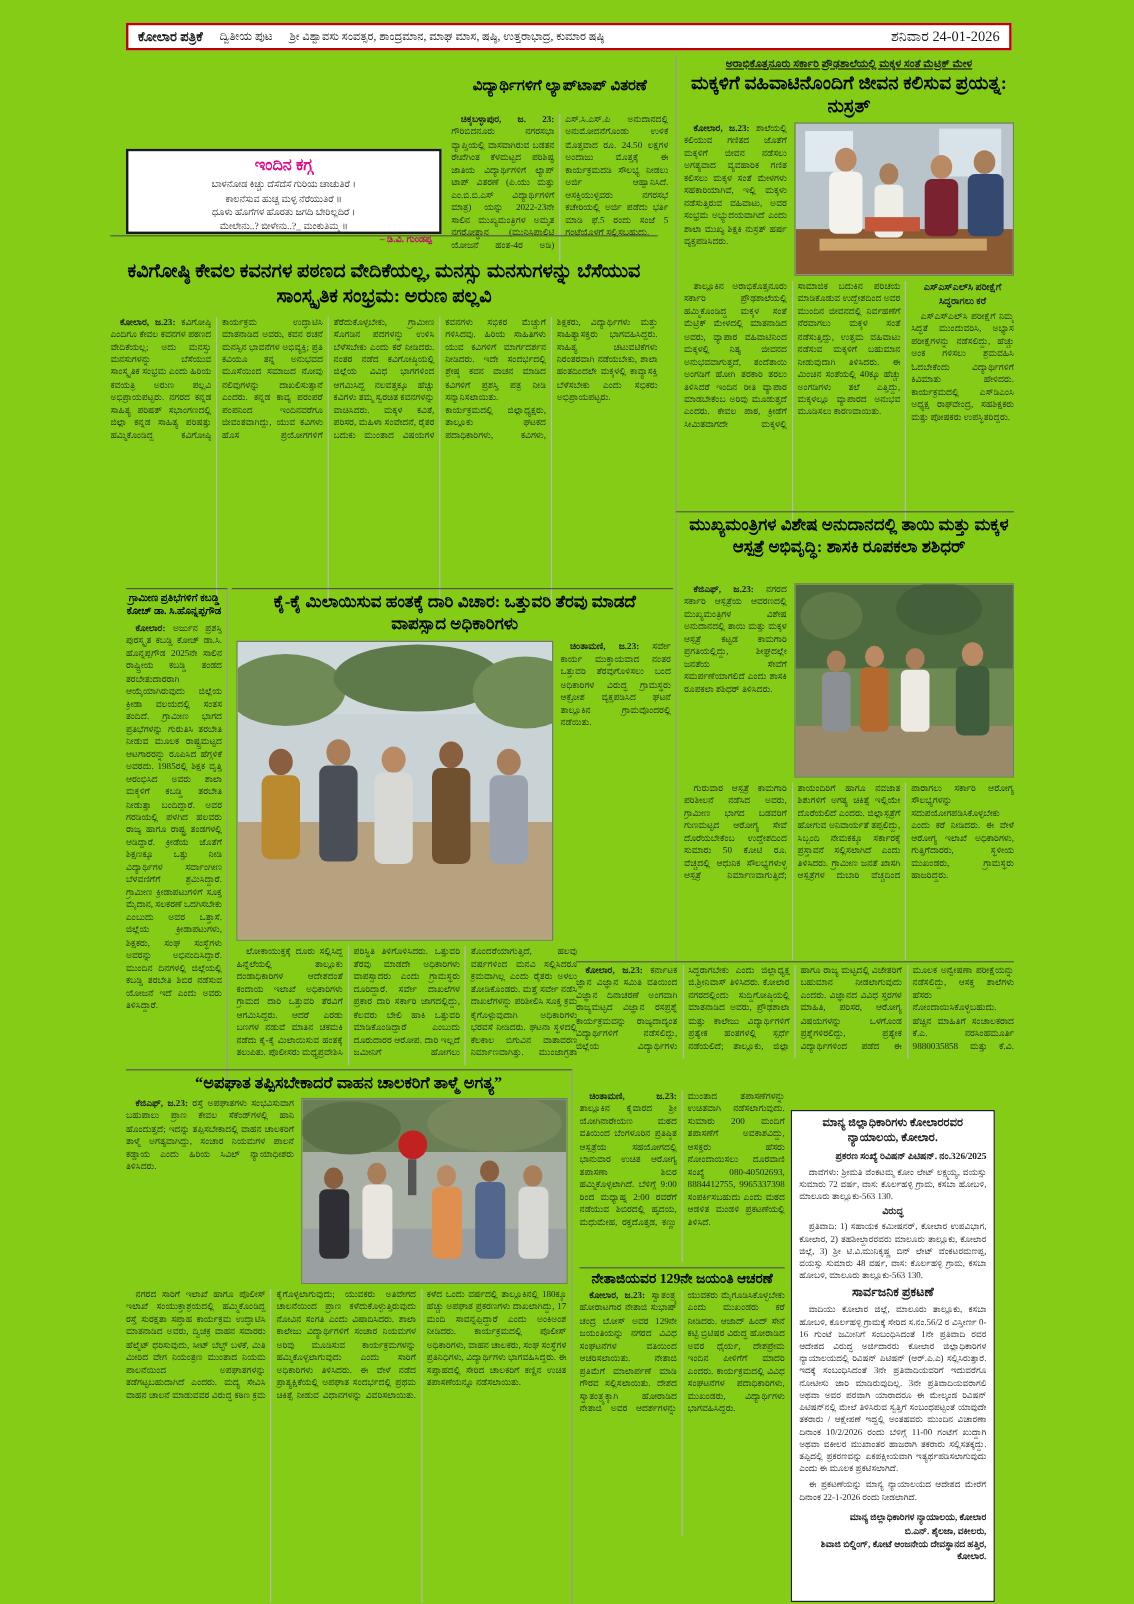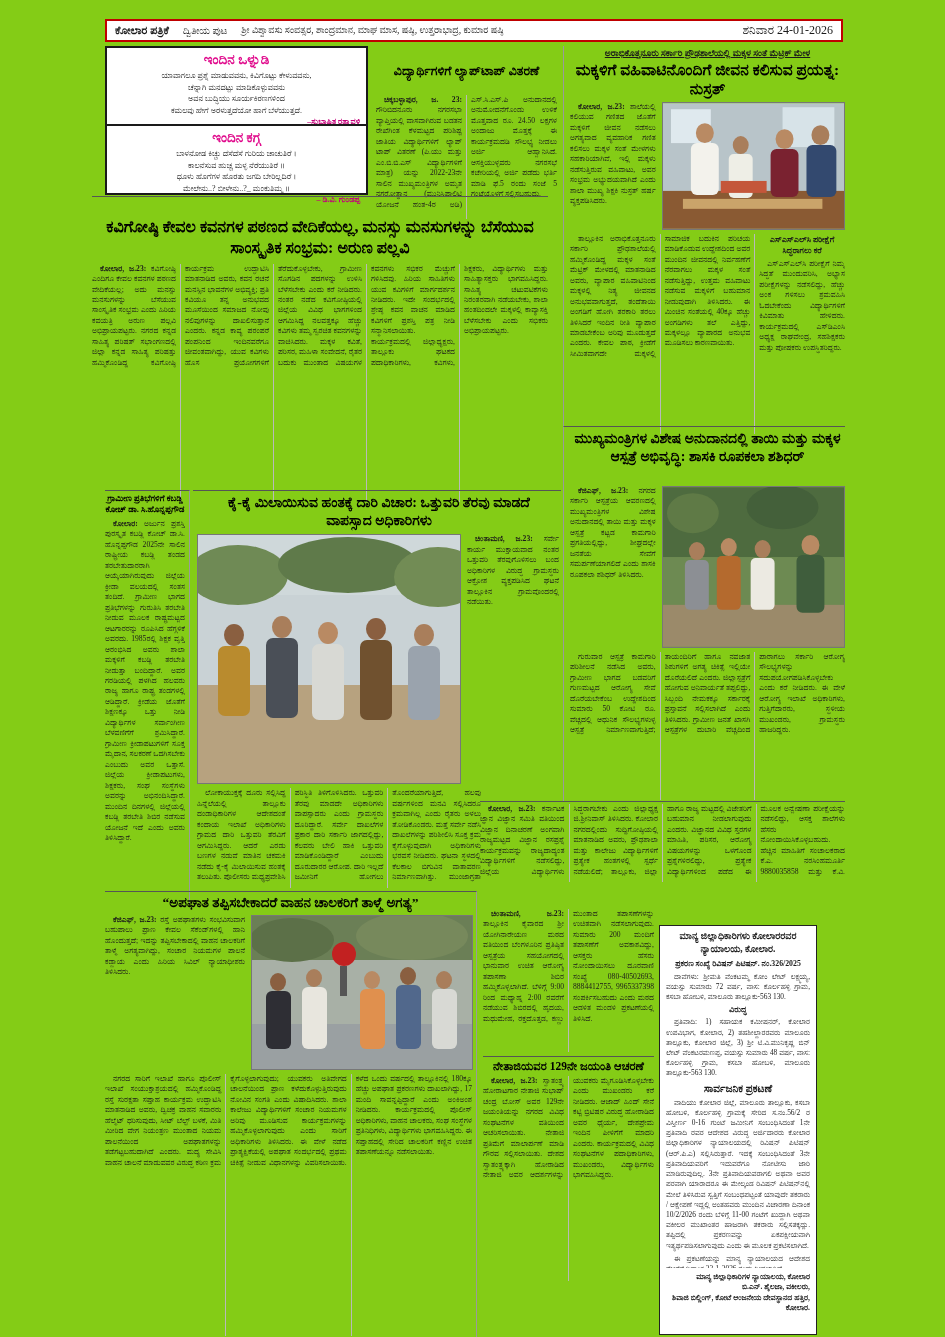--- a/index.html
+++ b/index.html
@@ -32,45 +32,37 @@
   .qline{text-align:center;font-size:8px;line-height:1.45;color:#222;}
   .qattr{text-align:right;font-size:8px;color:#c4007a;font-weight:bold;margin-top:1px;}
   
   .abs{position:absolute;box-sizing:border-box;}
   .kicker{text-align:center;font-size:9px;font-weight:bold;text-decoration:underline;margin:2px 0 1px;}
   .photo{display:block;border:1px solid #777;}
   .flexrow{display:flex;gap:6px;}
   
   .legal{border:1.5px solid #222;padding:4px 6px;background:#fff;}
   .legal .ct{text-align:center;font-weight:bold;font-size:9.5px;line-height:1.35;}
-  .legal .case{text-align:center;font-size:7.8px;font-weight:bold;margin:3px 0;}
+  .legal .case{text-align:right;font-size:7.8px;font-weight:bold;margin:3px 0;}
   .legal .vs{text-align:center;font-size:8px;font-weight:bold;margin:2px 0;}
   .legal .sec{text-align:center;font-weight:bold;font-size:10.5px;margin:4px 0 3px;}
   .legal .sig{text-align:right;font-size:7.6px;font-weight:bold;line-height:1.4;margin-top:4px;}
 </style>
 </head>
 <body>
 
 <div class="page">
 
   <div class="masthead">
     <span class="mast-paper">ಕೋಲಾರ ಪತ್ರಿಕೆ</span>
     <span class="mast-page">ದ್ವಿತೀಯ ಪುಟ</span>
     <span class="mast-almanac">ಶ್ರೀ ವಿಶ್ವಾವಸು ಸಂವತ್ಸರ, ಶಾಂದ್ರಮಾನ, ಮಾಘ ಮಾಸ, ಷಷ್ಠಿ, ಉತ್ತರಾಭಾದ್ರ, ಕುಮಾರ ಷಷ್ಠಿ</span>
     <span class="mast-date">ಶನಿವಾರ 24-01-2026</span>
   </div>
 
-  <div class="qbox" style="top:46px;height:80px;">
-    <div class="qtitle">ಇಂದಿನ ಒಳ್ನುಡಿ</div>
-    <div class="qline">ಯಾವಾಗಲೂ ಪ್ರಶ್ನೆ ಮಾಡುವವನು, ಕಿವಿಗೊಟ್ಟು ಕೇಳುವವನು,</div>
-    <div class="qline">ಚೆನ್ನಾಗಿ ಮನದಟ್ಟು ಮಾಡಿಕೊಳ್ಳುವವನು</div>
-    <div class="qline">ಅವನ ಬುದ್ಧಿಯು ಸೂರ್ಯಕಿರಣಗಳಿಂದ</div>
-    <div class="qline">ಕಮಲವು ಹೇಗೆ ಅರಳುತ್ತದೆಯೋ ಹಾಗೆ ಬೆಳೆಯುತ್ತದೆ.</div>
-    <div class="qattr">–ಸುಭಾಷಿತ ರತ್ನಾವಳಿ</div>
-  </div>
 
   <div class="qbox" style="top:124px;height:71px;">
     <div class="qtitle">ಇಂದಿನ ಕಗ್ಗ</div>
     <div class="qline">ಬಾಳನೋಡ ಕಿಚ್ಚು ದೆಸೆದೆಸೆ ಗುರಿಯ ಚಾಚುತಿರೆ ।</div>
     <div class="qline">ಕಾಲನೆಸುವ ಹುಚ್ಚ ಮಳ್ಳ ನೆರೆಯುತಿರೆ ॥</div>
     <div class="qline">ಧೂಳು ಹೊಗೆಗಳ ಹೊರತು ಜಗದಿ ಬೇರಿಲ್ಲದಿರೆ ।</div>
     <div class="qline">ಮೇಲೇನು..? ಬೀಳೇನು..?_ ಮಂಕುತಿಮ್ಮ ॥</div>
     <div class="qattr">– ಡಿ.ವಿ. ಗುಂಡಪ್ಪ</div>
   </div>
 
@@ -226,21 +218,21 @@
   <div class="abs" style="left:481px;top:905px;width:175px;height:432px;padding:0 2px;">
     <div class="bt cols cols2" style="height:143px;margin-top:4px;">
       <p><b>ಚಿಂತಾಮಣಿ, ಜ.23:</b> <span>ತಾಲ್ಲೂಕಿನ ಕೈವಾರದ ಶ್ರೀ ಯೋಗಿನಾರೇಯಣ ಮಠದ ವತಿಯಿಂದ ಬೆಂಗಳೂರಿನ ಪ್ರತಿಷ್ಠಿತ ಆಸ್ಪತ್ರೆಯ ಸಹಯೋಗದಲ್ಲಿ ಭಾನುವಾರ ಉಚಿತ ಆರೋಗ್ಯ ತಪಾಸಣಾ ಶಿಬಿರ ಹಮ್ಮಿಕೊಳ್ಳಲಾಗಿದೆ. ಬೆಳಿಗ್ಗೆ 9:00 ರಿಂದ ಮಧ್ಯಾಹ್ನ 2:00 ರವರೆಗೆ ನಡೆಯುವ ಶಿಬಿರದಲ್ಲಿ ಹೃದಯ, ಮಧುಮೇಹ, ರಕ್ತದೊತ್ತಡ, ಕಣ್ಣು ಮುಂತಾದ ತಪಾಸಣೆಗಳನ್ನು ಉಚಿತವಾಗಿ ನಡೆಸಲಾಗುವುದು. ಸುಮಾರು 200 ಮಂದಿಗೆ ತಪಾಸಣೆಗೆ ಅವಕಾಶವಿದ್ದು, ಆಸಕ್ತರು ಹೆಸರು ನೋಂದಾಯಿಸಲು ದೂರವಾಣಿ ಸಂಖ್ಯೆ 080-40502693, 8884412755, 9965337398 ಸಂಪರ್ಕಿಸಬಹುದು ಎಂದು ಮಠದ ಆಡಳಿತ ಮಂಡಳಿ ಪ್ರಕಟಣೆಯಲ್ಲಿ ತಿಳಿಸಿದೆ.</span></p>
     </div>
     <div class="headline rule-t" style="font-size:11.5px;padding-top:3px;margin-top:4px;">ನೇತಾಜಿಯವರ 129ನೇ ಜಯಂತಿ ಆಚರಣೆ</div>
     <div class="bt cols cols2" style="height:205px;margin-top:3px;">
       <p><b>ಕೋಲಾರ, ಜ.23:</b> <span>ಸ್ವಾತಂತ್ರ್ಯ ಹೋರಾಟಗಾರ ನೇತಾಜಿ ಸುಭಾಷ್ ಚಂದ್ರ ಬೋಸ್ ಅವರ 129ನೇ ಜಯಂತಿಯನ್ನು ನಗರದ ವಿವಿಧ ಸಂಘಟನೆಗಳ ವತಿಯಿಂದ ಆಚರಿಸಲಾಯಿತು. ನೇತಾಜಿ ಪ್ರತಿಮೆಗೆ ಮಾಲಾರ್ಪಣೆ ಮಾಡಿ ಗೌರವ ಸಲ್ಲಿಸಲಾಯಿತು. ದೇಶದ ಸ್ವಾತಂತ್ರ್ಯಕ್ಕಾಗಿ ಹೋರಾಡಿದ ನೇತಾಜಿ ಅವರ ಆದರ್ಶಗಳನ್ನು ಯುವಕರು ಮೈಗೂಡಿಸಿಕೊಳ್ಳಬೇಕು ಎಂದು ಮುಖಂಡರು ಕರೆ ನೀಡಿದರು. ಆಜಾದ್ ಹಿಂದ್ ಸೇನೆ ಕಟ್ಟಿ ಬ್ರಿಟಿಷರ ವಿರುದ್ಧ ಹೋರಾಡಿದ ಅವರ ಧೈರ್ಯ, ದೇಶಪ್ರೇಮ ಇಂದಿನ ಪೀಳಿಗೆಗೆ ಮಾದರಿ ಎಂದರು. ಕಾರ್ಯಕ್ರಮದಲ್ಲಿ ವಿವಿಧ ಸಂಘಟನೆಗಳ ಪದಾಧಿಕಾರಿಗಳು, ಮುಖಂಡರು, ವಿದ್ಯಾರ್ಥಿಗಳು ಭಾಗವಹಿಸಿದ್ದರು.</span></p>
     </div>
   </div>
 
-  <div class="abs legal" style="left:659px;top:925px;width:158px;height:410px;">
+  <div class="abs legal" style="left:659px;top:925px;width:170px;height:410px;">
     <div class="ct">ಮಾನ್ಯ ಜಿಲ್ಲಾಧಿಕಾರಿಗಳು ಕೋಲಾರರವರ ನ್ಯಾಯಾಲಯ, ಕೋಲಾರ.</div>
     <div class="case">ಪ್ರಕರಣ ಸಂಖ್ಯೆ ರಿವಿಷನ್ ಪಿಟಿಷನ್. ನಂ.326/2025</div>
     <div class="bt" style="font-size:7.4px;">
       <p>ದಾವೆಗಳು: ಶ್ರೀಮತಿ ವೆಂಕಟಮ್ಮ ಕೋಂ ಲೇಟ್ ಲಕ್ಷ್ಮಯ್ಯ, ವಯಸ್ಸು ಸುಮಾರು 72 ವರ್ಷ, ವಾಸ: ಕೊರ್ಲಹಳ್ಳಿ ಗ್ರಾಮ, ಕಸಬಾ ಹೋಬಳಿ, ಮಾಲೂರು ತಾಲ್ಲೂಕು-563 130.</p>
     </div>
     <div class="vs">ವಿರುದ್ಧ</div>
     <div class="bt" style="font-size:7.4px;">
       <p>ಪ್ರತಿವಾದಿ: 1) ಸಹಾಯಕ ಕಮೀಷನರ್, ಕೋಲಾರ ಉಪವಿಭಾಗ, ಕೋಲಾರ, 2) ತಹಶೀಲ್ದಾರರವರು ಮಾಲೂರು ತಾಲ್ಲೂಕು, ಕೋಲಾರ ಜಿಲ್ಲೆ, 3) ಶ್ರೀ ಟಿ.ವಿ.ಮುನಿಕೃಷ್ಣ ಬಿನ್ ಲೇಟ್ ವೆಂಕಟರಮಣಪ್ಪ, ವಯಸ್ಸು ಸುಮಾರು 48 ವರ್ಷ, ವಾಸ: ಕೊರ್ಲಹಳ್ಳಿ ಗ್ರಾಮ, ಕಸಬಾ ಹೋಬಳಿ, ಮಾಲೂರು ತಾಲ್ಲೂಕು-563 130.</p>
     </div>
     <div class="sec">ಸಾರ್ವಜನಿಕ ಪ್ರಕಟಣೆ</div>

